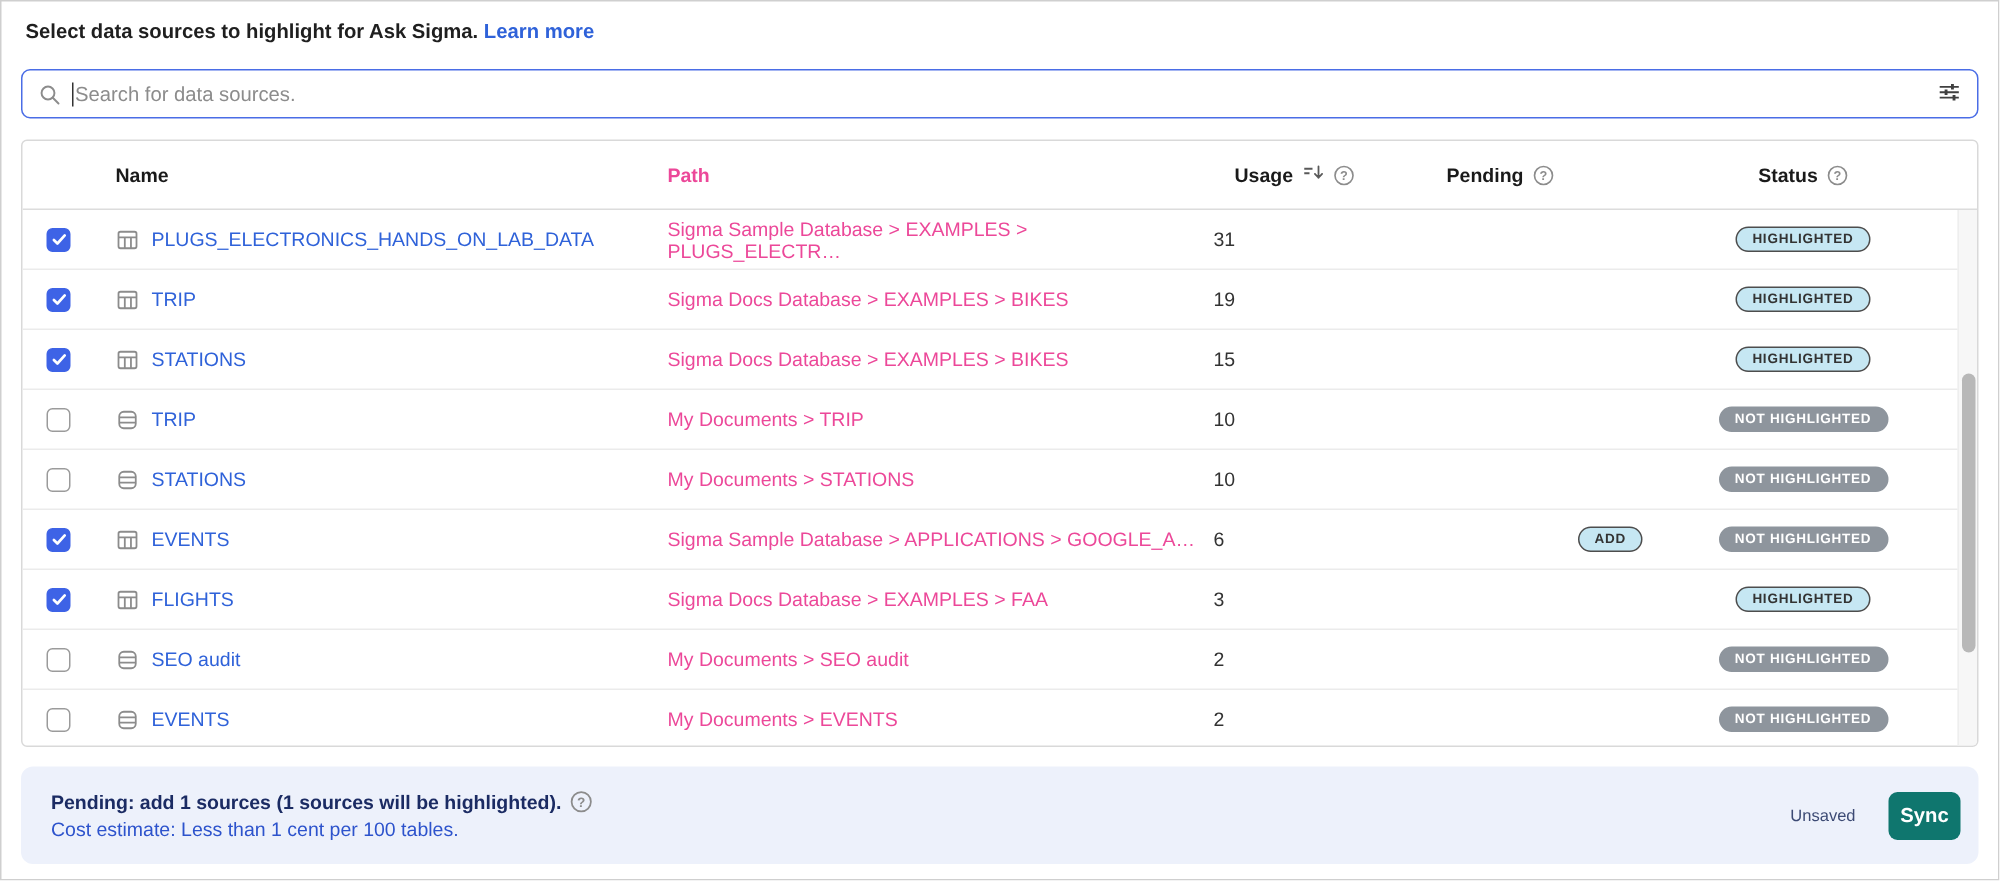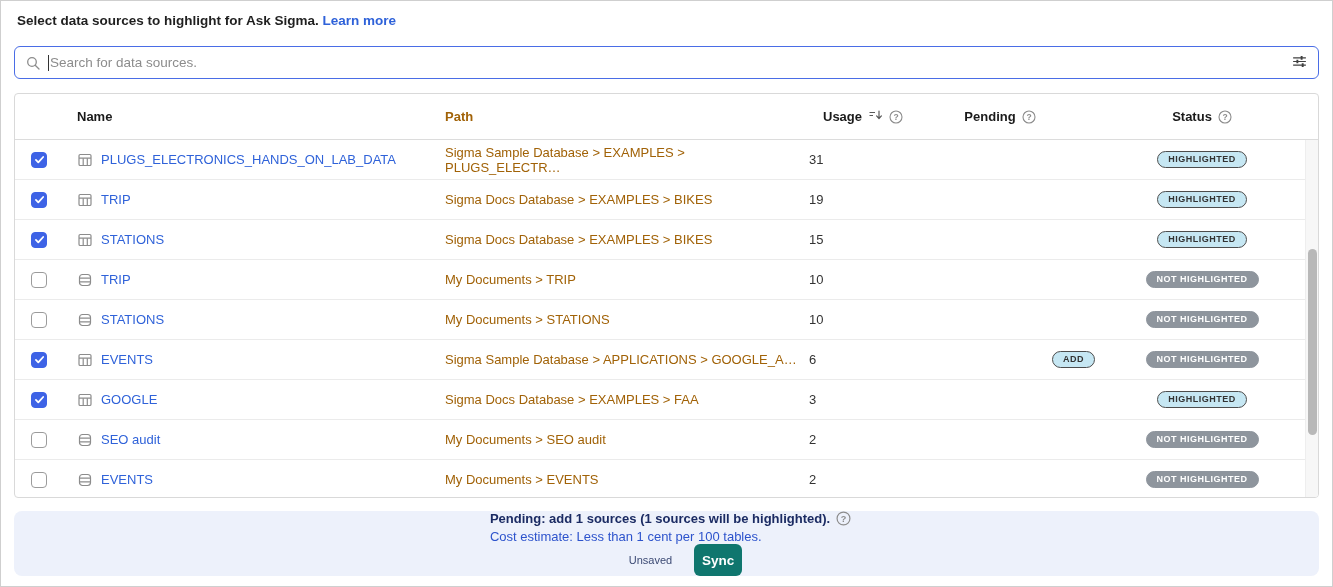--- a/index.html
+++ b/index.html
@@ -31,21 +31,21 @@
     border:1px solid #d9d9d9; border-radius:4px; background:#fff; overflow:hidden;
   }
   .thead {
     display:flex; height:46px; align-items:center; border-bottom:1px solid #dcdcdc;
     font-size:13px; font-weight:700; color:#1a1a1a;
   }
   .row { display:flex; height:40px; align-items:center; border-bottom:1px solid #ebebeb; font-size:13px; }
   .cell { display:flex; align-items:center; }
   .c-check   { width:62px;  padding-left:16px; }
   .c-name    { width:368px; gap:8px; }
-  .c-path    { width:352px; color:#a16207; }
+  .c-path    { width:352px; color:#ec4899; }
   .c-usage   { width:108px; padding-left:12px; color:#333; }
   .h-usage   { width:108px; padding-left:26px; gap:6px; }
   .c-pending { width:190px; justify-content:flex-end; }
   .c-status  { width:214px; justify-content:center; }
   .h-center  { justify-content:center; gap:6px; }
   .name-link { color:#2f62d9; text-decoration:none; cursor:pointer; white-space:nowrap; }
   .src-icon { display:flex; align-items:center; }
   
   .checkbox {
     width:16px; height:16px; border-radius:4px; border:1.5px solid #9b9b9b;
@@ -69,21 +69,20 @@
   }
   .scroll-thumb {
     position:absolute; left:2px; width:9px; top:109px; height:186px;
     background:#b8b8b8; border-radius:5px;
   }
   
   .footer {
     position:absolute; left:13px; right:13px; top:510px; height:65px;
     background:#edf1fb; border-radius:8px; display:flex; align-items:center;
     padding:0 12px 0 20px;
-    flex-direction:column;
   }
   .footer-text { flex:1; }
   .f-line1 { font-size:13px; font-weight:700; color:#1b2b63; display:flex; align-items:center; gap:6px; }
   .f-line2 { font-size:13px; color:#2d53cc; margin-top:3px; }
   .footer-actions { display:flex; align-items:center; gap:22px; }
   .unsaved { font-size:11px; color:#3c4a74;margin-left:30px; }
   .sync-btn {
     background:#0f766e; color:#fff; border:none; border-radius:6px;
     width:48px; height:32px; font-size:13.5px; font-weight:700; cursor:pointer;
     font-family:"Liberation Sans", sans-serif;
@@ -337,21 +336,21 @@
     </div>
     <div class="cell c-name">
       <span class="src-icon">
         <svg viewBox="0 0 16 16" width="16" height="16">
                 <rect x="2" y="2.5" width="12" height="11" rx="1.3" fill="none" stroke="#8c8c8c" stroke-width="1.2"></rect>
                 <path d="M2 6.2h12" stroke="#8c8c8c" stroke-width="1.2"></path>
                 <path d="M6.2 6.2v7.3M10.3 6.2v7.3" stroke="#8c8c8c" stroke-width="1.2"></path>
               </svg>
       </span>
 
-      <a href="#" class="name-link">GOOGLE</a>
+      <a href="#" class="name-link">FLIGHTS</a>
     </div>
     <div class="cell c-path">Sigma Docs Database &gt; EXAMPLES &gt; FAA</div>
     <div class="cell c-usage">3</div>
     <div class="cell c-pending">
       
     </div>
     <div class="cell c-status">
       <span class="badge badge-hl">HIGHLIGHTED</span>
     </div>
   </div>

